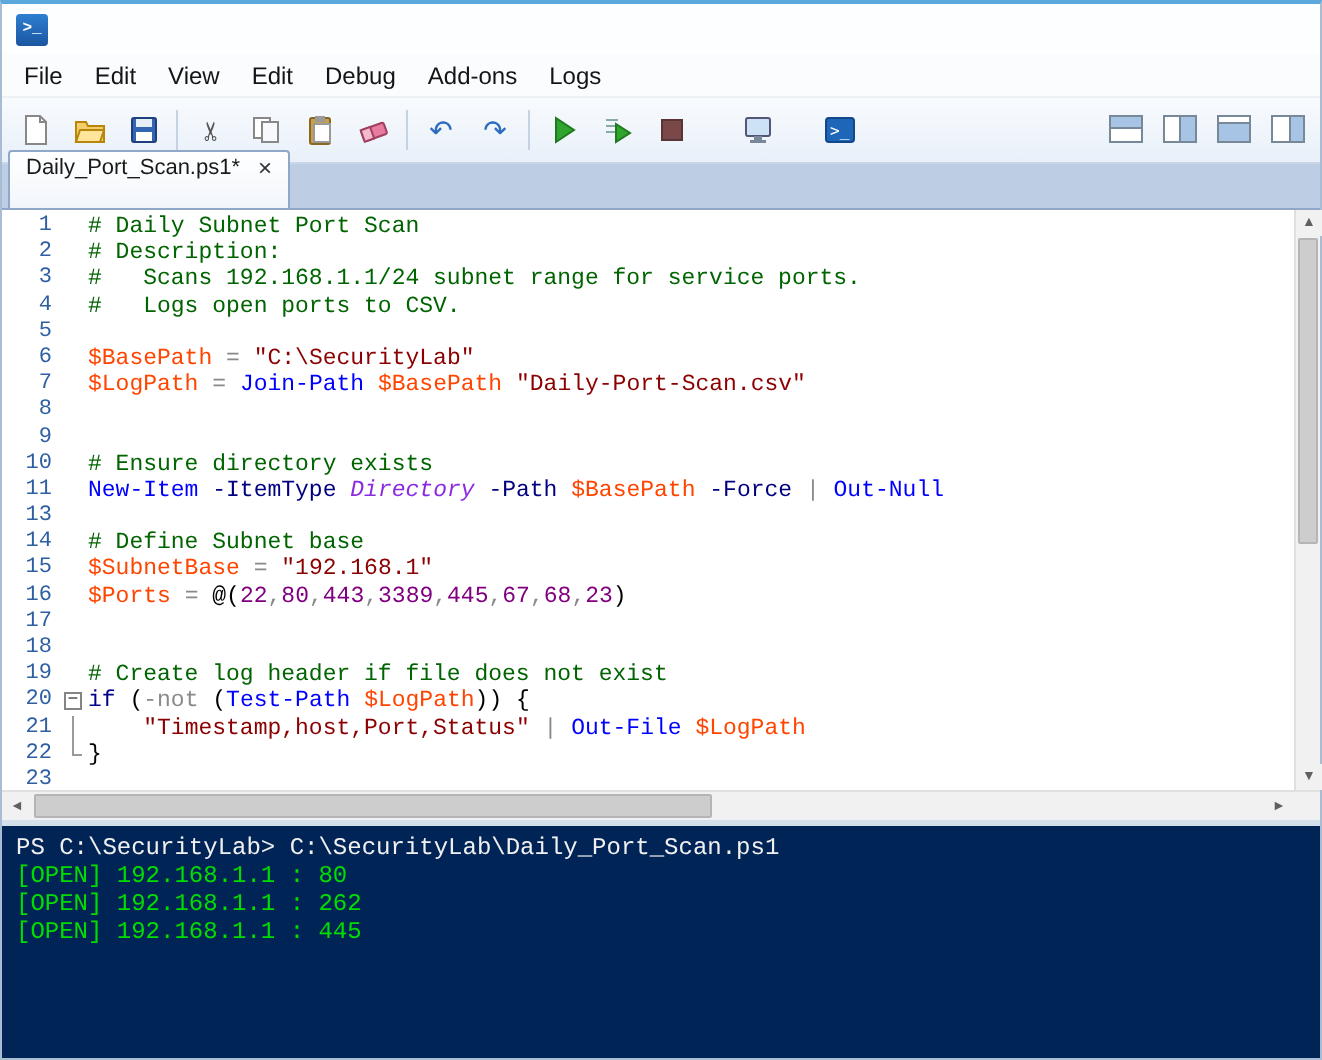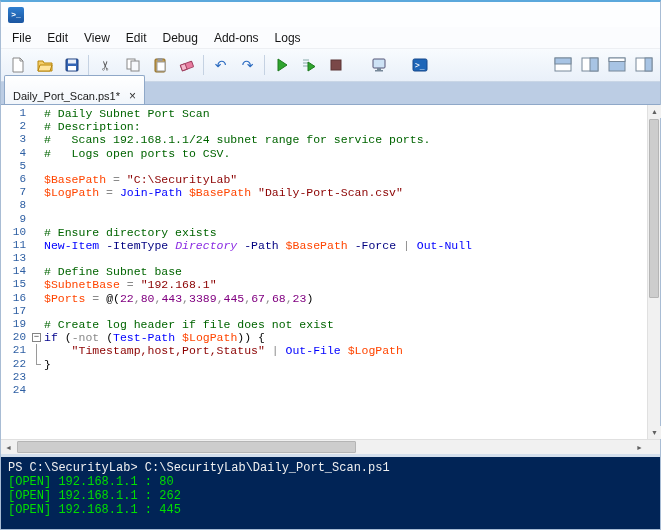--- a/index.html
+++ b/index.html
@@ -23,21 +23,21 @@
   .toolbar{height:33px;display:flex;align-items:center;background:linear-gradient(#F8FBFE,#E9F0F9);
     border-bottom:1px solid #C9D6E6;padding:0 3px;}
   .tbtn{width:27px;height:26px;display:flex;align-items:center;justify-content:center;border-radius:3px;}
   .tsep{width:1px;height:20px;background:#C5D2E2;margin:0 3px;}
   .tb-right{margin-left:auto;display:flex;align-items:center;overflow:hidden;max-width:110px;}
   .glyph{font-size:14px;color:#2B6BC0;line-height:1;}
   .scissor{font-size:13px;color:#555;display:inline-block;transform:rotate(-90deg);}
 
   .tabstrip{height:23px;background:#BCCDE4;display:flex;align-items:flex-end;padding-left:3px;border-bottom:1px solid #8FA8C8;}
   .tab{height:21px;background:linear-gradient(#FFFFFF,#F2F6FB);border:1px solid #8FA8C8;border-bottom:none;
-    border-radius:2px 2px 0 0;display:flex;align-items:flex-start;gap:9px;padding:14px 8px;font-size:11px;color:#1A1A1A;}
+    border-radius:2px 2px 0 0;display:flex;align-items:flex-end;gap:9px;padding:14px 8px;font-size:11px;color:#1A1A1A;}
   .tab-close{font-size:12px;color:#333;line-height:1;cursor:default;}
 
   .editor-region{flex:1;display:flex;flex-direction:column;background:#fff;min-height:0;}
   .code-viewport{flex:1;display:flex;min-height:0;}
   .code-scroll{flex:1;overflow:hidden;padding-top:2px;}
   .code-row{display:flex;height:13.2px;white-space:pre;font-family:"Liberation Mono","DejaVu Sans Mono",monospace;font-size:11.5px;line-height:13.2px;}
   .gutter{width:30px;text-align:right;padding-right:5px;color:#2E5FA3;flex:none;font-size:11px;}
   .fold{width:13px;flex:none;position:relative;}
   .foldbox{position:absolute;left:1px;top:2px;width:9px;height:9px;border:1px solid #848484;background:#fff;
     color:#333;font-size:9px;line-height:7px;text-align:center;display:block;}
@@ -55,21 +55,21 @@
   .vtrack{flex:1;position:relative;}
   .vthumb{position:absolute;left:1px;right:1px;top:1px;height:58%;background:#CDCDCD;border:1px solid #B5B5B5;border-radius:1px;}
   .hscrollbar{height:15px;flex:none;display:flex;background:#F1F1F1;border-top:1px solid #E0E0E0;}
   .scroll-arrow.h{height:15px;width:15px;font-size:7px;}
   .htrack{flex:1;position:relative;}
   .hthumb{position:absolute;top:1px;bottom:1px;left:1px;width:55%;background:#CDCDCD;border:1px solid #B5B5B5;border-radius:1px;}
   .scroll-corner{width:13px;background:#F1F1F1;}
 
   .splitter{height:3px;background:#D4DFEC;}
 
-  .console-pane{height:72px;background:var(--console-bg);padding:4px 7px;overflow:hidden;}
+  .console-pane{height:116px;background:var(--console-bg);padding:4px 7px;overflow:hidden;}
   .con-line{font-family:"Liberation Mono","DejaVu Sans Mono",monospace;font-size:12px;line-height:14px;white-space:pre;}
   .con-white{color:var(--console-text);} .con-green{color:var(--result-green);}
 </style>
 </head>
 <body>
 
 <div class="window">
 
   <div class="titlebar">
     <span class="app-icon">&gt;_</span>
@@ -218,20 +218,21 @@
           <div class="code-row"><span class="gutter">7</span><span class="fold"></span><span class="code-text"><span class="tok-variable">$LogPath</span><span class="tok-operator"> = </span><span class="tok-command">Join-Path</span><span class="tok-default"> </span><span class="tok-variable">$BasePath</span><span class="tok-default"> </span><span class="tok-string">"Daily-Port-Scan.csv"</span></span></div>
           <div class="code-row"><span class="gutter">8</span><span class="fold"></span><span class="code-text"></span></div>
           <div class="code-row"><span class="gutter">9</span><span class="fold"></span><span class="code-text"></span></div>
           <div class="code-row"><span class="gutter">10</span><span class="fold"></span><span class="code-text"><span class="tok-comment"># Ensure directory exists</span></span></div>
           <div class="code-row"><span class="gutter">11</span><span class="fold"></span><span class="code-text"><span class="tok-command">New-Item</span><span class="tok-default"> </span><span class="tok-parameter">-ItemType</span><span class="tok-default"> </span><span class="tok-argument">Directory</span><span class="tok-default"> </span><span class="tok-parameter">-Path</span><span class="tok-default"> </span><span class="tok-variable">$BasePath</span><span class="tok-default"> </span><span class="tok-parameter">-Force</span><span class="tok-default"> </span><span class="tok-operator">|</span><span class="tok-default"> </span><span class="tok-command">Out-Null</span></span></div>
           <div class="code-row"><span class="gutter">13</span><span class="fold"></span><span class="code-text"></span></div>
           <div class="code-row"><span class="gutter">14</span><span class="fold"></span><span class="code-text"><span class="tok-comment"># Define Subnet base</span></span></div>
           <div class="code-row"><span class="gutter">15</span><span class="fold"></span><span class="code-text"><span class="tok-variable">$SubnetBase</span><span class="tok-operator"> = </span><span class="tok-string">"192.168.1"</span></span></div>
           <div class="code-row"><span class="gutter">16</span><span class="fold"></span><span class="code-text"><span class="tok-variable">$Ports</span><span class="tok-operator"> = </span><span class="tok-default">@(</span><span class="tok-number">22</span><span class="tok-operator">,</span><span class="tok-number">80</span><span class="tok-operator">,</span><span class="tok-number">443</span><span class="tok-operator">,</span><span class="tok-number">3389</span><span class="tok-operator">,</span><span class="tok-number">445</span><span class="tok-operator">,</span><span class="tok-number">67</span><span class="tok-operator">,</span><span class="tok-number">68</span><span class="tok-operator">,</span><span class="tok-number">23</span><span class="tok-default">)</span></span></div>
           <div class="code-row"><span class="gutter">17</span><span class="fold"></span><span class="code-text"></span></div>
+          <div class="code-row"><span class="gutter">18</span><span class="fold"></span><span class="code-text"></span></div>
           <div class="code-row"><span class="gutter">19</span><span class="fold"></span><span class="code-text"><span class="tok-comment"># Create log header if file does not exist</span></span></div>
           <div class="code-row"><span class="gutter">20</span><span class="fold"><span class="foldbox">−</span></span><span class="code-text"><span class="tok-keyword">if</span><span class="tok-default"> (</span><span class="tok-operator">-not</span><span class="tok-default"> (</span><span class="tok-command">Test-Path</span><span class="tok-default"> </span><span class="tok-variable">$LogPath</span><span class="tok-default">)) {</span></span></div>
           <div class="code-row"><span class="gutter">21</span><span class="fold"><span class="foldline"></span></span><span class="code-text"><span class="tok-default">    </span><span class="tok-string">"Timestamp,host,Port,Status"</span><span class="tok-default"> </span><span class="tok-operator">|</span><span class="tok-default"> </span><span class="tok-command">Out-File</span><span class="tok-default"> </span><span class="tok-variable">$LogPath</span></span></div>
           <div class="code-row"><span class="gutter">22</span><span class="fold"><span class="foldend"></span></span><span class="code-text"><span class="tok-default">}</span></span></div>
           <div class="code-row"><span class="gutter">23</span><span class="fold"></span><span class="code-text"></span></div>
           <div class="code-row"><span class="gutter">24</span><span class="fold"></span><span class="code-text"></span></div>
         </div>
       <div class="vscrollbar">
         <div class="scroll-arrow">▲</div>
         <div class="vtrack">

